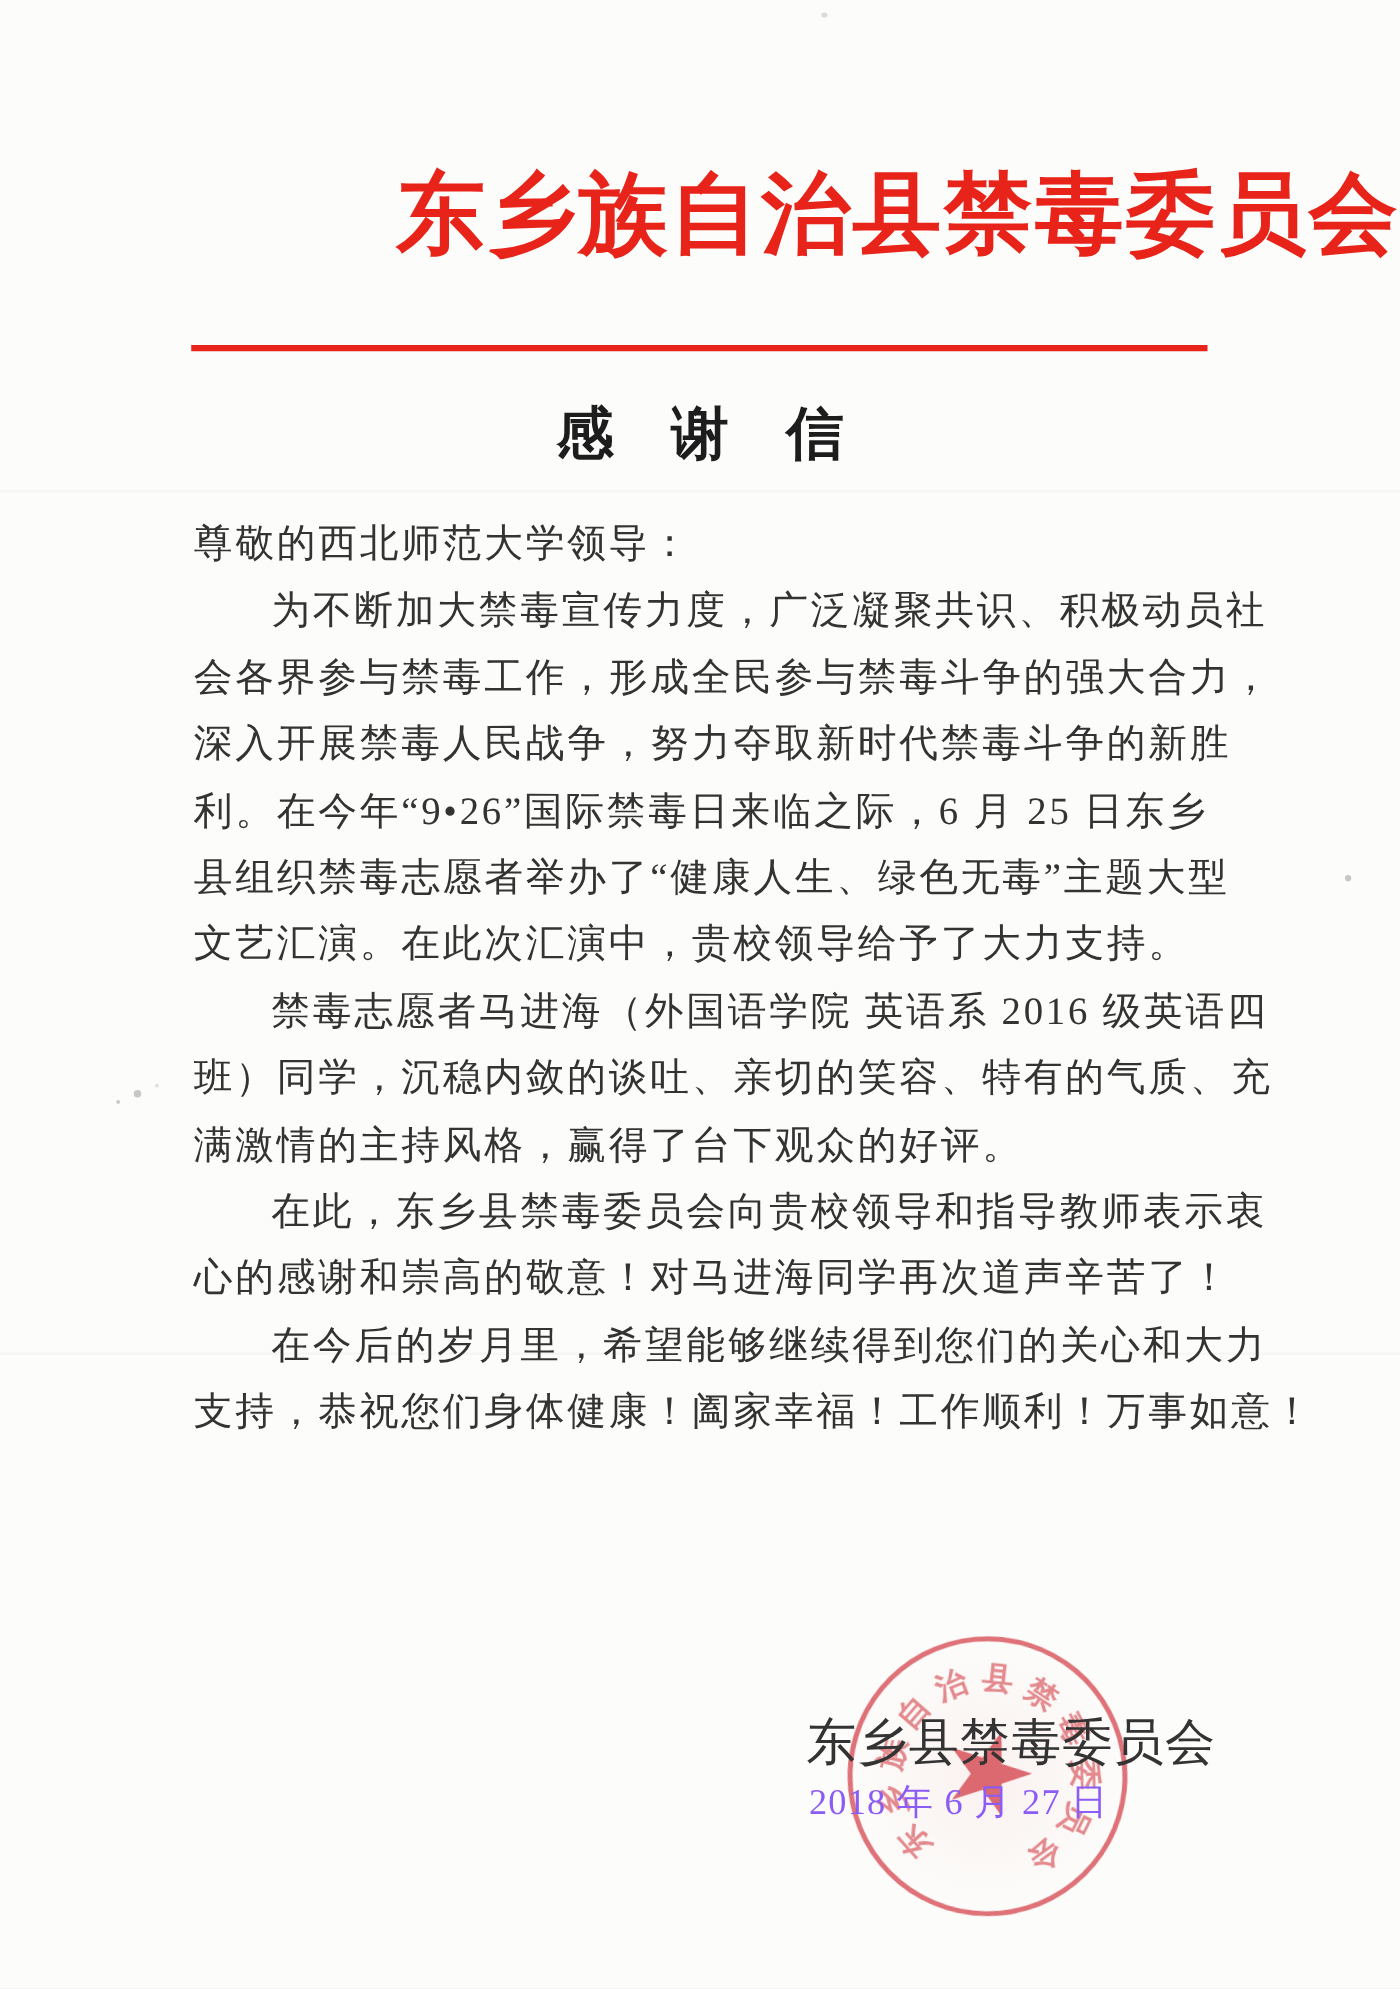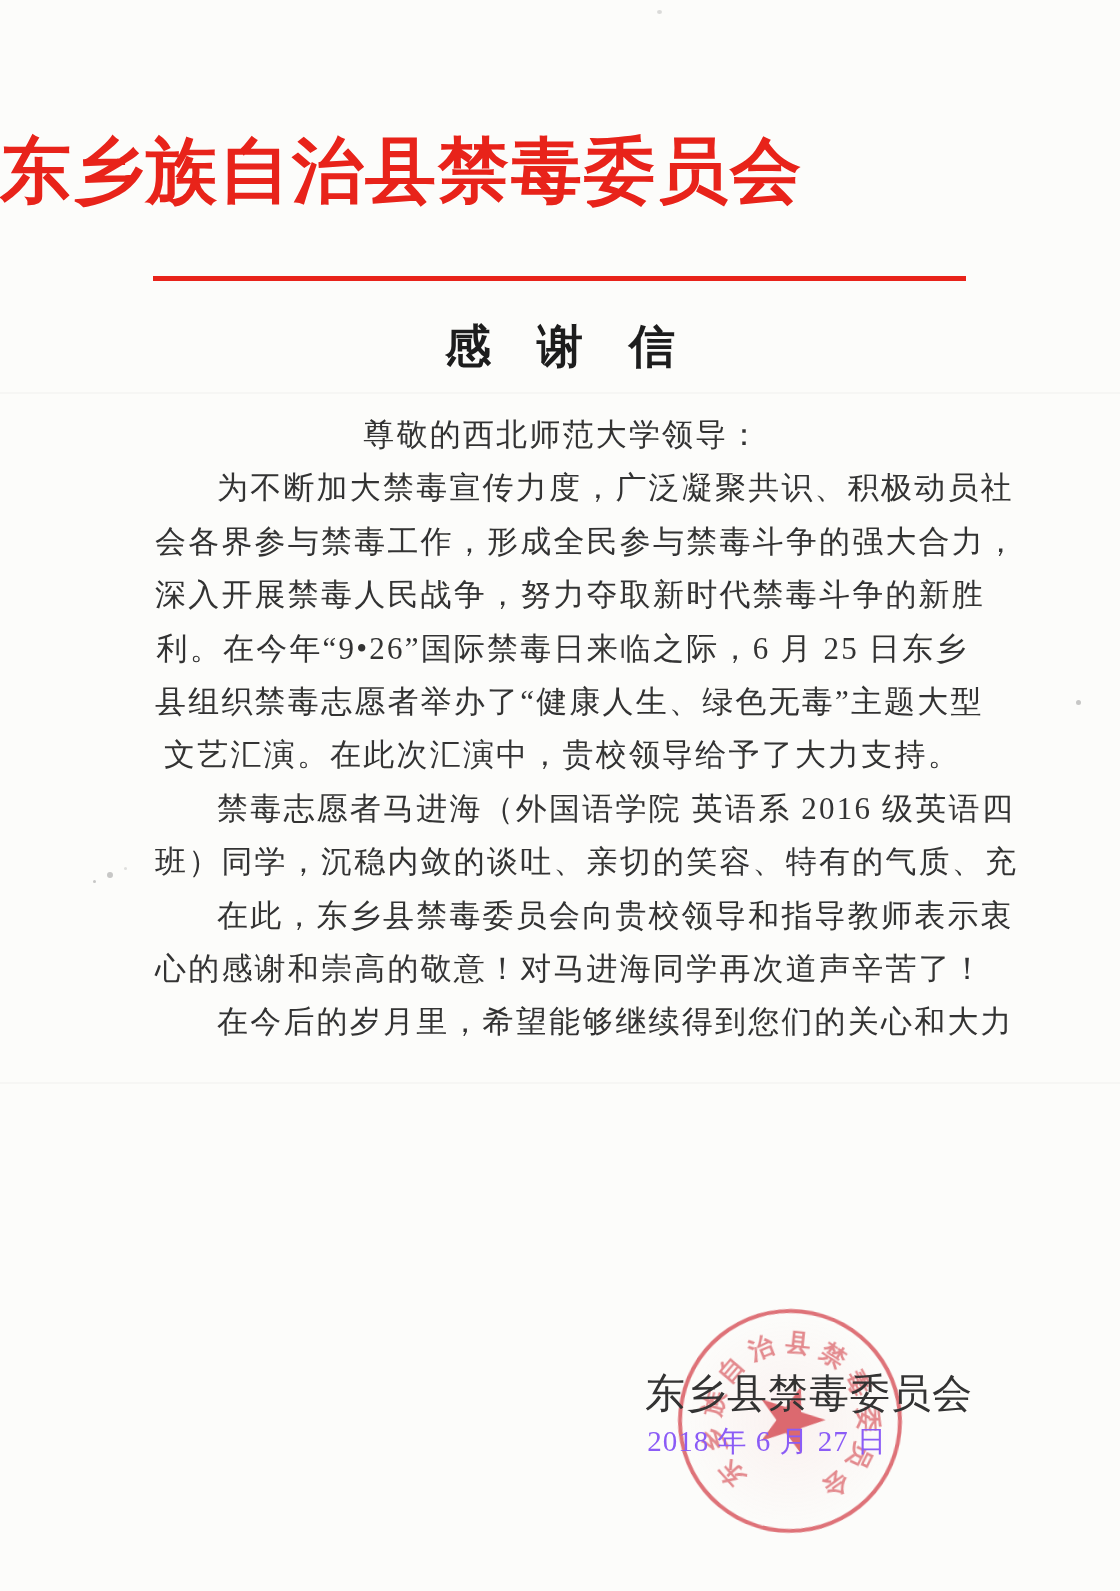--- a/index.html
+++ b/index.html
@@ -9,27 +9,28 @@
     width:1120px;height:1591px;
     margin:0 auto;
     background:#fcfcfa;
     overflow:hidden;
     font-family:"Liberation Serif","DejaVu Serif",serif;
     color:#2e2e2e;
   }
   
   .org-title{
     position:absolute;top:124px;left:0;right:0;
-    text-align:left;
+    text-align:right;
     font-family:Liberation Serif, serif;
     font-weight:800;
     font-size:71px;
     letter-spacing:2px;
     color:var(--header_red,#e8231a);
     white-space:nowrap;
+    padding-left:46px;
   }
   .red-rule{
     position:absolute;top:276px;left:153px;
     width:813px;height:5px;
     background:var(--header_red,#e8231a);
   }
   
   .doc-title{
     position:absolute;top:316px;left:0;right:0;
     text-align:center;
@@ -39,21 +40,20 @@
     padding-left:46px;
     color:#1d1d1d;
     white-space:nowrap;
   }
   
   .body-text{
     position:absolute;top:408px;left:155px;width:815px;
     font-size:31px;
     letter-spacing:2.2px;
     color:#333;
-    text-align:center;
   }
   .body-line{
     height:53.4px;
     line-height:53.4px;
     white-space:nowrap;
   }
   .body-line.indent{text-indent:62px;font-family:Liberation Serif, serif;}
   
   .sig-org{
     position:absolute;top:1366px;left:645px;width:250px;
@@ -113,23 +113,25 @@
   <div class="body-text">
     <div class="body-line">尊敬的西北师范大学领导：</div>
     <div class="body-line indent">为不断加大禁毒宣传力度，广泛凝聚共识、积极动员社</div>
     <div class="body-line">会各界参与禁毒工作，形成全民参与禁毒斗争的强大合力，</div>
     <div class="body-line">深入开展禁毒人民战争，努力夺取新时代禁毒斗争的新胜</div>
     <div class="body-line">利。在今年“9•26”国际禁毒日来临之际，6 月 25 日东乡</div>
     <div class="body-line">县组织禁毒志愿者举办了“健康人生、绿色无毒”主题大型</div>
     <div class="body-line">文艺汇演。在此次汇演中，贵校领导给予了大力支持。</div>
     <div class="body-line indent">禁毒志愿者马进海（外国语学院 英语系 2016 级英语四</div>
     <div class="body-line">班）同学，沉稳内敛的谈吐、亲切的笑容、特有的气质、充</div>
+    <div class="body-line">满激情的主持风格，赢得了台下观众的好评。</div>
     <div class="body-line indent">在此，东乡县禁毒委员会向贵校领导和指导教师表示衷</div>
     <div class="body-line">心的感谢和崇高的敬意！对马进海同学再次道声辛苦了！</div>
     <div class="body-line indent">在今后的岁月里，希望能够继续得到您们的关心和大力</div>
+    <div class="body-line">支持，恭祝您们身体健康！阖家幸福！工作顺利！万事如意！</div>
   </div>
 
   <div class="sig-org">东乡县禁毒委员会</div>
   <div class="sig-date">2018 年 6 月 27 日</div>
 
   <div class="stamp">
     <div class="stamp-arc">
         <span style="transform: rotate(-138deg) translate(0px, -78px);">东</span>
         <span style="transform: rotate(-110.4deg) translate(0px, -78px);">乡</span>
         <span style="transform: rotate(-82.8deg) translate(0px, -78px);">族</span>

